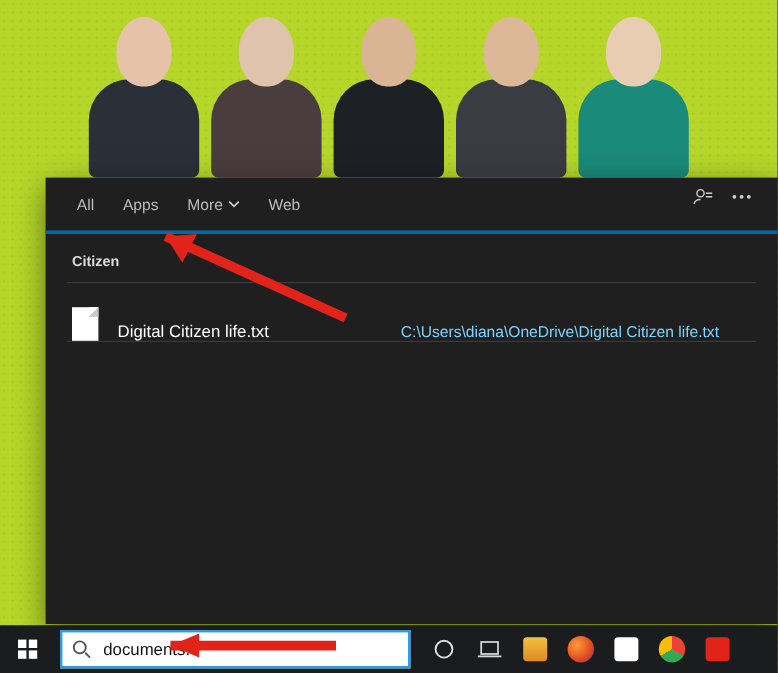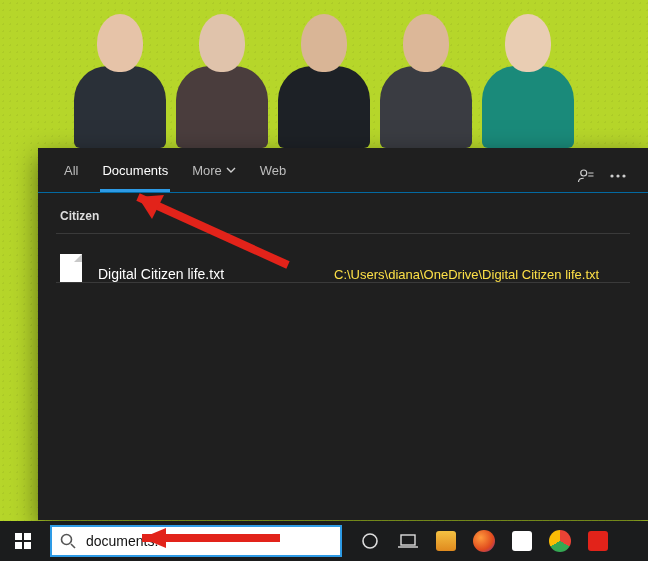--- a/index.html
+++ b/index.html
@@ -9,34 +9,34 @@
   .head{position:absolute;top:14px;left:50%;transform:translateX(-50%);width:46px;height:58px;border-radius:50% 50% 46% 46%;}
   .torso{position:absolute;bottom:0;left:50%;transform:translateX(-50%);width:92px;height:82px;border-radius:34px 34px 6px 6px}
   .p1 .head{background:#e6c3a8}.p1 .torso{background:#2a3038}
   .p2 .head{background:#e0c3ab}.p2 .torso{background:#4a3d3d}
   .p3 .head{background:#d9b596}.p3 .torso{background:#1d2126}
   .p4 .head{background:#dcb798}.p4 .torso{background:#3a3c42}
   .p5 .head{background:#e9cdb3}.p5 .torso{background:#1a8a7a}
   .noise{position:absolute;inset:0;background-image:radial-gradient(rgba(0,0,0,.05) 1px,transparent 1px);background-size:7px 7px;pointer-events:none}
 
   .panel{position:absolute;left:38px;top:148px;width:610px;height:372px;background:#1f1f1f;color:#d8d8d8;box-shadow:0 8px 24px rgba(0,0,0,.5)}
-  .tabs{display:flex;align-items:flex-end;height:44px;padding:0 14px;font-size:13px;border-bottom:1px solid #0369a1}
+  .tabs{display:flex;align-items:flex-start;height:44px;padding:0 14px;font-size:13px;border-bottom:3px solid #0369a1}
   .tab{padding:0 12px;height:44px;display:flex;align-items:center;color:#bdbdbd;cursor:pointer;position:relative}
   .tab.active{color:#fff}
   .tab.active::after{content:"";position:absolute;left:10px;right:10px;bottom:0;height:3px;background:#2e9be6}
   .tab .chev{margin-left:4px}
   .spacer{flex:1}
   .iconbtn{width:32px;height:32px;display:flex;align-items:center;justify-content:center;color:#cfcfcf;cursor:pointer}
   .section-h{font-size:12px;font-weight:600;color:#ddd;padding:16px 22px 10px}
   .divider{height:1px;background:#3a3a3a;margin:0 18px}
   .row{display:flex;align-items:flex-end;height:48px;padding:0 22px;gap:16px;cursor:pointer}
   .file-ic{width:22px;height:28px;background:#fff;position:relative;flex:0 0 22px}
   .file-ic::after{content:"";position:absolute;top:0;right:0;width:8px;height:8px;background:linear-gradient(135deg,#fff 49%,#c9c9c9 51%)}
   .fname{color:#fff;font-size:14px;flex:0 0 220px}
-  .fpath{color:#fde047;font-size:13px}
+  .fpath{color:#7dd3fc;font-size:13px}
 
   .taskbar{position:absolute;left:0;right:0;bottom:0;height:40px;background:#1b1c1d;display:flex;align-items:center}
   .start{width:46px;height:40px;display:flex;align-items:center;justify-content:center;cursor:pointer}
   .winlogo{width:16px;height:16px;display:grid;grid-template-columns:7px 7px;grid-template-rows:7px 7px;gap:2px}
   .winlogo span{background:#fff}
   .searchbox{width:292px;height:32px;margin:0 4px;background:#fff;border:2px solid #2e9be6;display:flex;align-items:center;padding:0 8px;box-sizing:border-box}
   .searchbox .mag{color:#555;margin-right:8px;flex:0 0 auto}
   .searchbox input{border:0;outline:0;flex:1;font-size:14px;font-family:inherit;color:#111;background:transparent}
   .tb-rest{flex:1;display:flex;align-items:center;height:100%;padding-left:6px;gap:2px}
   .tb-ic{width:36px;height:40px;display:flex;align-items:center;justify-content:center;color:#ddd;cursor:pointer}
@@ -72,21 +72,21 @@
     <div class="person p5">
         <div class="torso"></div>
         <div class="head"></div>
       </div>
   </div>
 </div>
 
 <div class="panel">
   <div class="tabs">
     <div class="tab">All</div>
-    <div class="tab active">Documents</div>
+    <div class="tab">Apps</div>
     <div class="tab">
       <span>More</span>
       <svg class="chev" width="10" height="10" viewBox="0 0 10 10">
           <path d="M1 3l4 4 4-4" stroke="#cfcfcf" stroke-width="1.4" fill="none"></path>
         </svg>
     </div>
     <div class="tab">Web</div>
     <div class="spacer"></div>
     <div class="iconbtn">
       <svg width="18" height="18" viewBox="0 0 24 24" fill="none" stroke="#cfcfcf" stroke-width="1.6">

